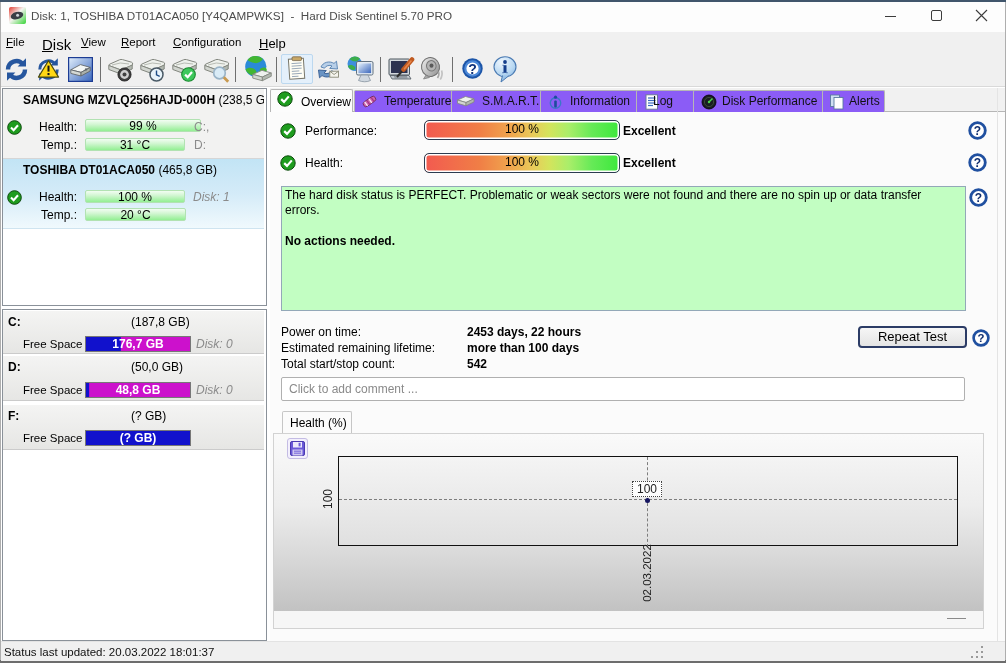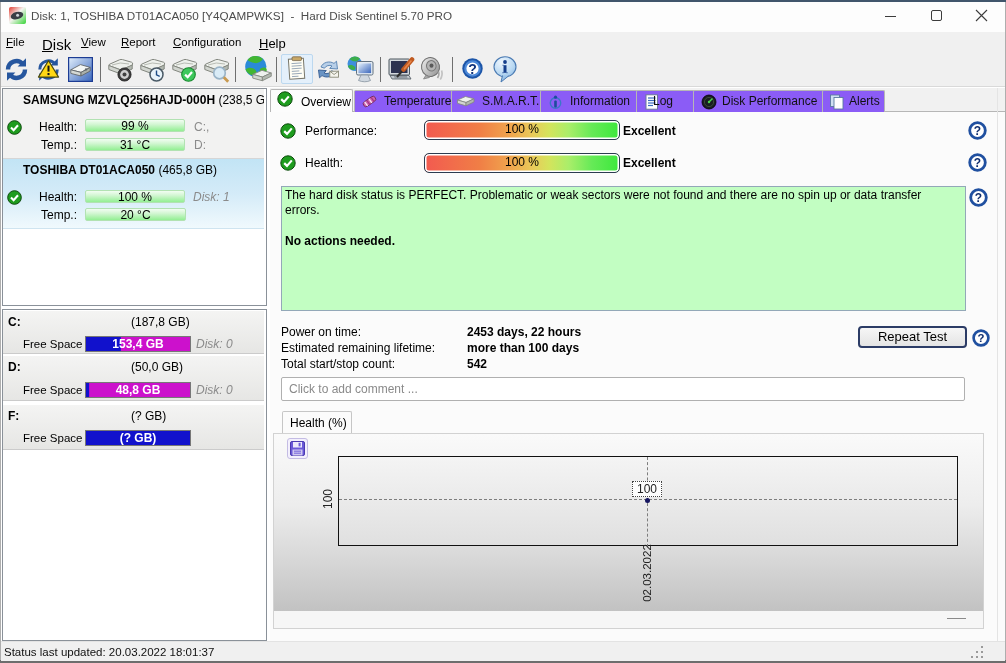--- a/index.html
+++ b/index.html
@@ -232,21 +232,21 @@
 <div id="disklist">
 
 <div class="abs" style="left:3px;top:89px;width:261px;height:69px;background:#f2f2f1;border-bottom:1px solid #d6d6d6;overflow:hidden;">
  <div style="position:absolute;left:20px;top:4px;width:240px;white-space:nowrap;font-size:12px;"><b>SAMSUNG MZVLQ256HAJD-000H</b> (238,5 GB)</div>
 </div>
 <svg class="abs" style="left:7px;top:120px" width="15" height="15" viewBox="0 0 15 15">
  <circle cx="7.5" cy="7.5" r="6.8" fill="#1e9c1e" stroke="#0c4a0c" stroke-width="1"></circle>
  <path d="M4,7.6 L6.6,10.2 L11,5.2" fill="none" stroke="#fff" stroke-width="2.1"></path>
 </svg>
 <div class="abs t13" style="left:30px;top:120px;width:47px;text-align:right;">Health:</div>
-<div class="gbar" style="left:85px;top:119px;width:100px;">99 %</div>
+<div class="gbar" style="left:85px;top:119px;width:116px;">99 %</div>
 <div class="abs t13 gray" style="left:194px;top:120px;">C:,</div>
 <div class="abs t13" style="left:30px;top:138px;width:47px;text-align:right;">Temp.:</div>
 <div class="gbar" style="left:85px;top:138px;width:100px;">31 °C</div>
 <div class="abs t13 gray" style="left:194px;top:138px;">D:</div>
 
 <div class="abs" style="left:3px;top:159px;width:261px;height:69px;background:linear-gradient(180deg,#c2e4f5 0%,#d4ebf8 50%,#f0f9fd 100%);border-bottom:1px solid #cfe4f0;overflow:hidden;">
  <div style="position:absolute;left:20px;top:4px;width:240px;white-space:nowrap;font-size:12px;"><b>TOSHIBA DT01ACA050</b> (465,8 GB)</div>
 </div>
 <svg class="abs" style="left:7px;top:190px" width="15" height="15" viewBox="0 0 15 15">
  <circle cx="7.5" cy="7.5" r="6.8" fill="#1e9c1e" stroke="#0c4a0c" stroke-width="1"></circle>
@@ -259,21 +259,21 @@
 <div class="gbar" style="left:85px;top:208px;width:101px;">20 °C</div>
 </div>
 
 <div class="abs" style="left:2px;top:309px;width:263px;height:330px;background:#fff;border:1px solid #8a9199;"></div>
 <div id="partlist">
 
 <div class="abs" style="left:3px;top:311px;width:261px;height:42px;background:linear-gradient(180deg,#f4f4f3,#e6e6e4);border-bottom:1px solid #cbcbcb;"></div>
 <div class="abs t13 b" style="left:8px;top:315px;">C:</div>
 <div class="abs t13" style="left:131px;top:315px;">(187,8 GB)</div>
 <div class="abs" style="font-size:11.5px;color:#000;left:23px;top:338px;">Free Space</div>
-<div class="pbar" style="left:85px;top:336px;width:104px;background:linear-gradient(90deg,#1111cc 0%,#1111cc 33%,#cc11cc 34%,#cc11cc 100%);">153,4 GB</div>
+<div class="pbar" style="left:85px;top:336px;width:104px;background:linear-gradient(90deg,#1111cc 0%,#1111cc 33%,#cc11cc 34%,#cc11cc 100%);">176,7 GB</div>
 <div class="abs t13 gray it" style="left:196px;top:337px;">Disk: 0</div>
 
 <div class="abs" style="left:3px;top:356px;width:261px;height:44px;background:linear-gradient(180deg,#f4f4f3,#e6e6e4);border-bottom:1px solid #cbcbcb;"></div>
 <div class="abs t13 b" style="left:8px;top:360px;">D:</div>
 <div class="abs t13" style="left:131px;top:360px;">(50,0 GB)</div>
 <div class="abs" style="font-size:11.5px;color:#000;left:23px;top:384px;">Free Space</div>
 <div class="pbar" style="left:85px;top:382px;width:104px;background:linear-gradient(90deg,#1111cc 0%,#1111cc 2.5%,#cc11cc 3.5%,#cc11cc 100%);">48,8 GB</div>
 <div class="abs t13 gray it" style="left:196px;top:383px;">Disk: 0</div>
 
 <div class="abs" style="left:3px;top:405px;width:261px;height:44px;background:linear-gradient(180deg,#f4f4f3,#e6e6e4);border-bottom:1px solid #cbcbcb;"></div>

